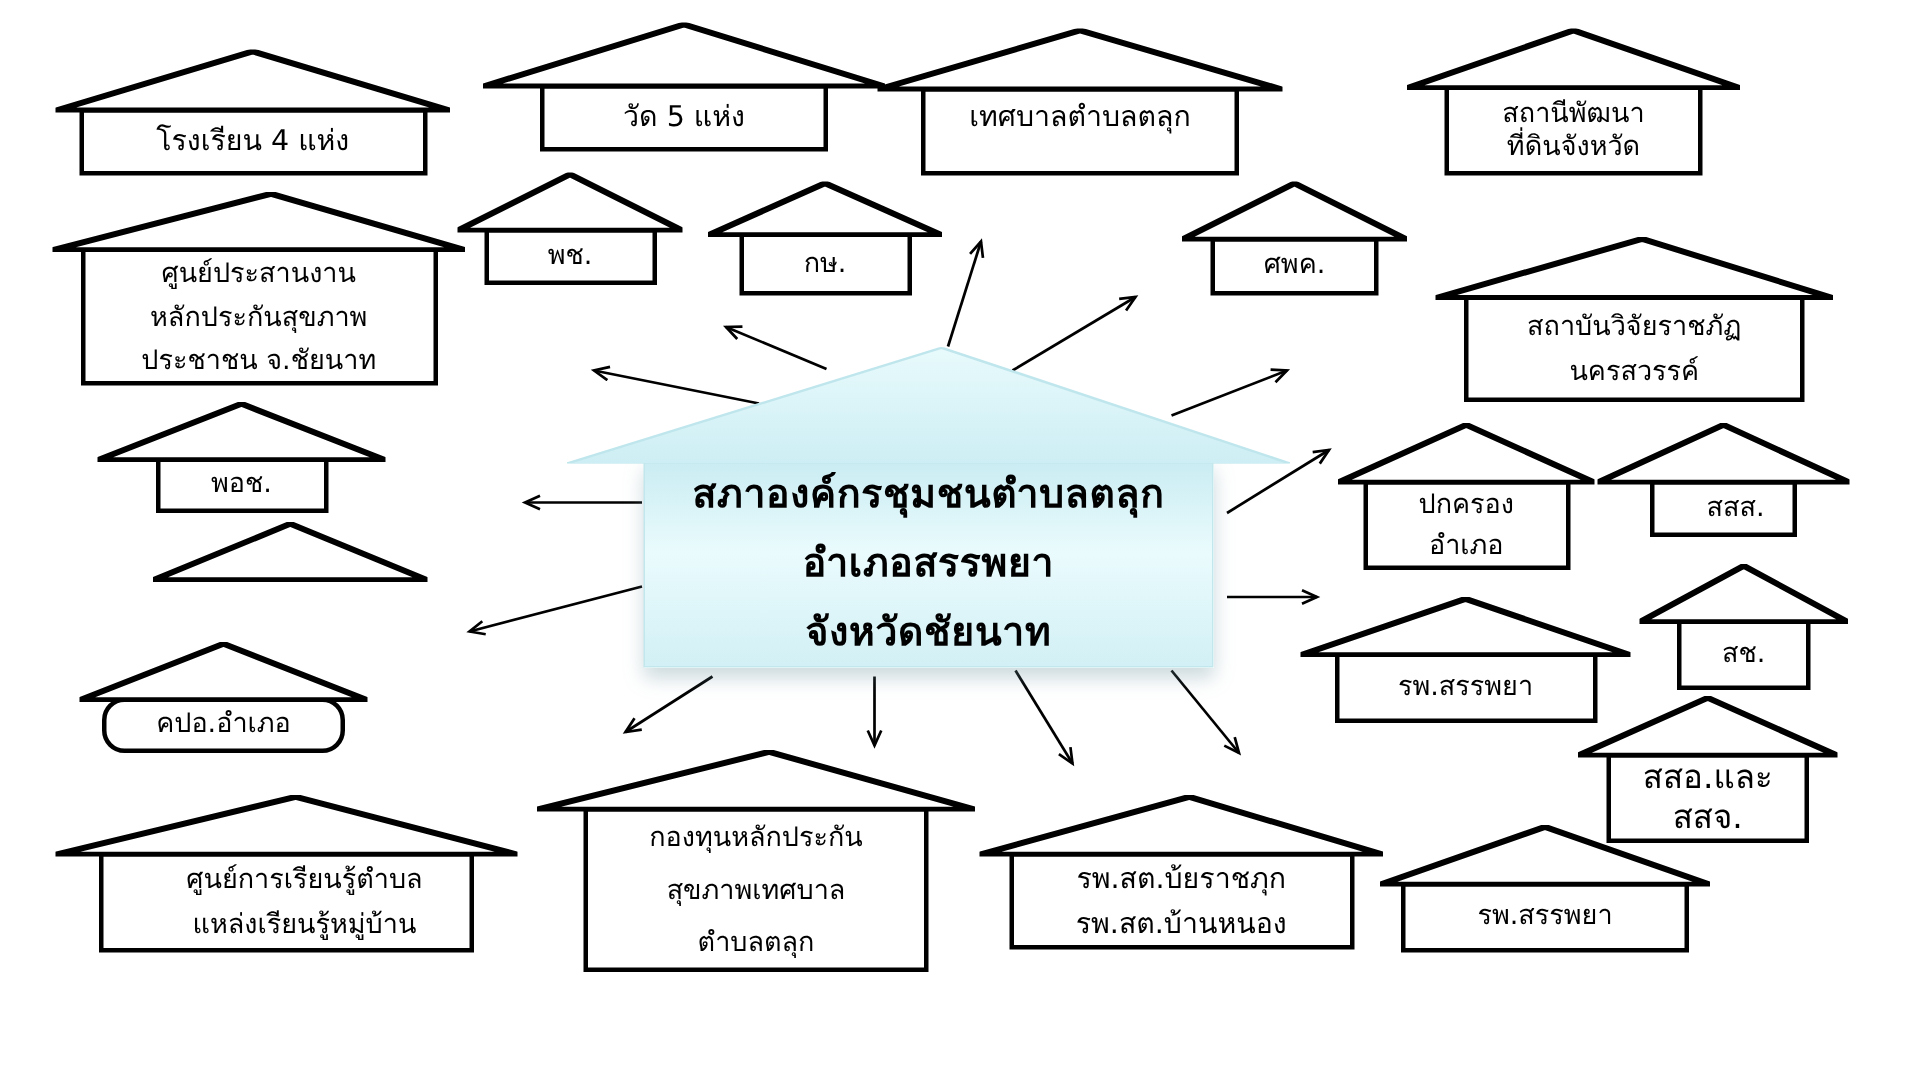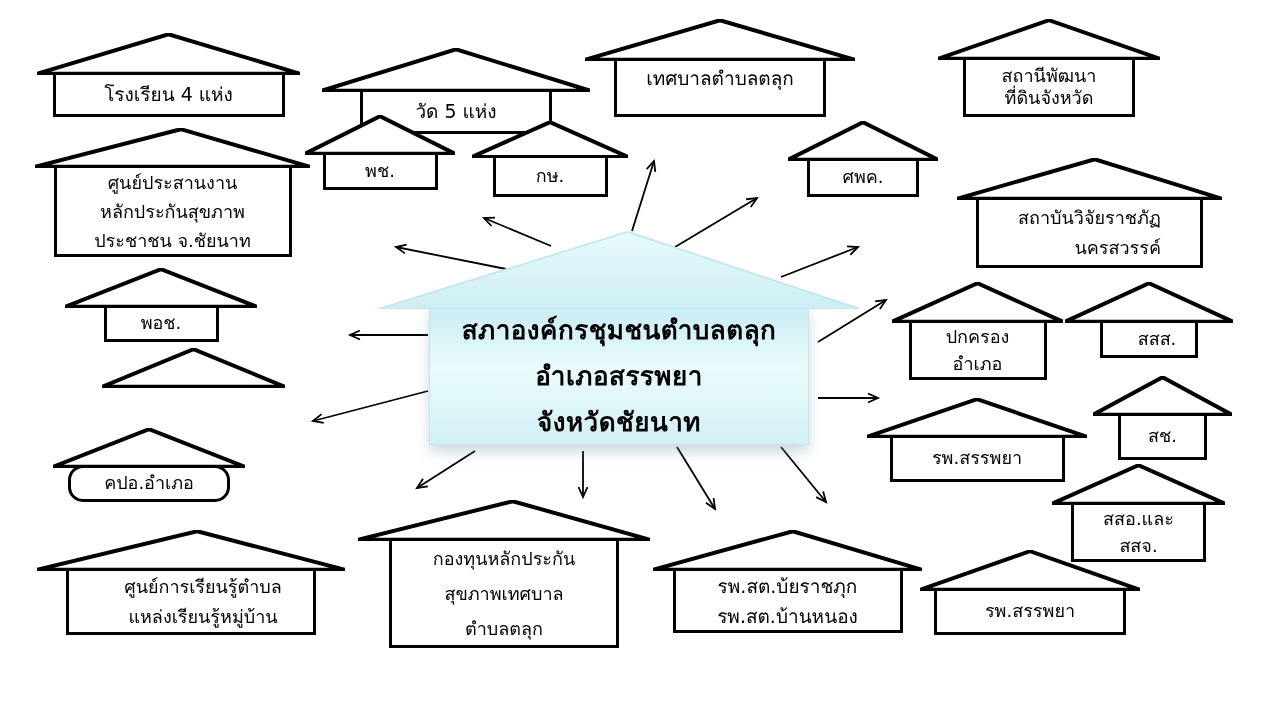--- a/index.html
+++ b/index.html
@@ -64,21 +64,21 @@
 
   <div class="house" style="left:37px;top:33px;width:263px;">
     <svg class="roof" style="height:42px" viewBox="0 0 100 100" preserveAspectRatio="none">
         <polygon points="0,97 50,3 100,97" vector-effect="non-scaling-stroke"></polygon>
       </svg>
     <div class="body" style="width:232px;height:45px;font-size:19px;">
         <span class="label">โรงเรียน 4 แห่ง</span>
       </div>
   </div>
 
-  <div class="house" style="left:322px;top:48px;width:268px;">
+  <div class="house" style="left:322px;top:15px;width:268px;">
     <svg class="roof" style="height:44px" viewBox="0 0 100 100" preserveAspectRatio="none">
         <polygon points="0,97 50,3 100,97" vector-effect="non-scaling-stroke"></polygon>
       </svg>
     <div class="body" style="width:192px;height:45px;font-size:19px;">
         <span class="label">วัด 5 แห่ง</span>
       </div>
   </div>
 
   <div class="house" style="left:585px;top:19px;width:270px;">
     <svg class="roof" style="height:42px" viewBox="0 0 100 100" preserveAspectRatio="none">
@@ -134,21 +134,21 @@
       </svg>
     <div class="body" style="width:112px;height:39px;font-size:18px;">
         <span class="label">ศพค.</span>
       </div>
   </div>
 
   <div class="house" style="left:957px;top:158px;width:265px;">
     <svg class="roof" style="height:42px" viewBox="0 0 100 100" preserveAspectRatio="none">
         <polygon points="0,97 52,3 100,97" vector-effect="non-scaling-stroke"></polygon>
       </svg>
-    <div class="body" style="width:227px;height:71px;font-size:18px;text-align:right;">
+    <div class="body" style="width:227px;height:71px;font-size:18px;">
         <span class="label" style="line-height:30px">สถาบันวิจัยราชภัฏ
 นครสวรรค์</span>
       </div>
   </div>
 
   <div class="house" style="left:65px;top:268px;width:192px;">
     <svg class="roof" style="height:40px" viewBox="0 0 100 100" preserveAspectRatio="none">
         <polygon points="0,97 50,3 100,97" vector-effect="non-scaling-stroke"></polygon>
       </svg>
     <div class="body" style="width:115px;height:37px;font-size:18px;">
@@ -205,21 +205,21 @@
       </svg>
     <div class="body" style="width:175px;height:47px;font-size:18px;">
         <span class="label">รพ.สรรพยา</span>
       </div>
   </div>
 
   <div class="house" style="left:1052px;top:464px;width:173px;">
     <svg class="roof" style="height:41px" viewBox="0 0 100 100" preserveAspectRatio="none">
         <polygon points="0,97 50,3 100,97" vector-effect="non-scaling-stroke"></polygon>
       </svg>
-    <div class="body" style="width:135px;height:60px;font-size:18px;">
+    <div class="body" style="width:135px;height:60px;font-size:22px;">
         <span class="label" style="line-height:27px">สสอ.และ
 สสจ.</span>
       </div>
   </div>
 
   <div class="house" style="left:920px;top:550px;width:220px;">
     <svg class="roof" style="height:41px" viewBox="0 0 100 100" preserveAspectRatio="none">
         <polygon points="0,97 50,3 100,97" vector-effect="non-scaling-stroke"></polygon>
       </svg>
     <div class="body" style="width:192px;height:47px;font-size:18px;">

